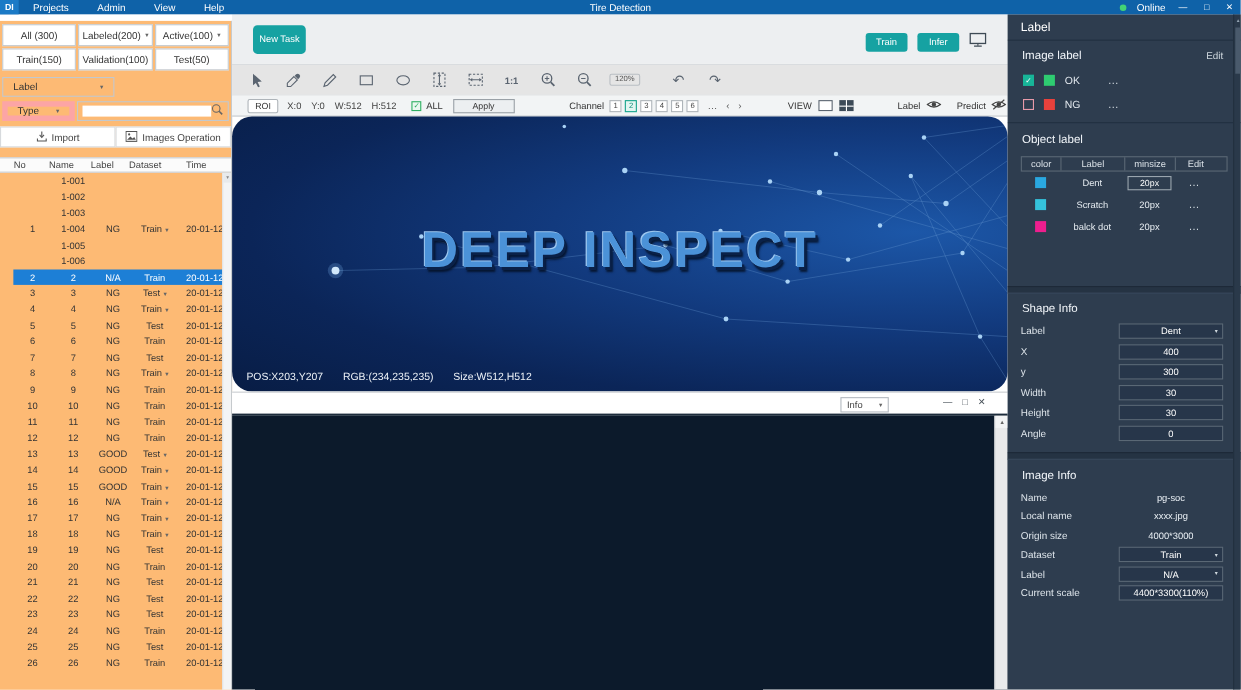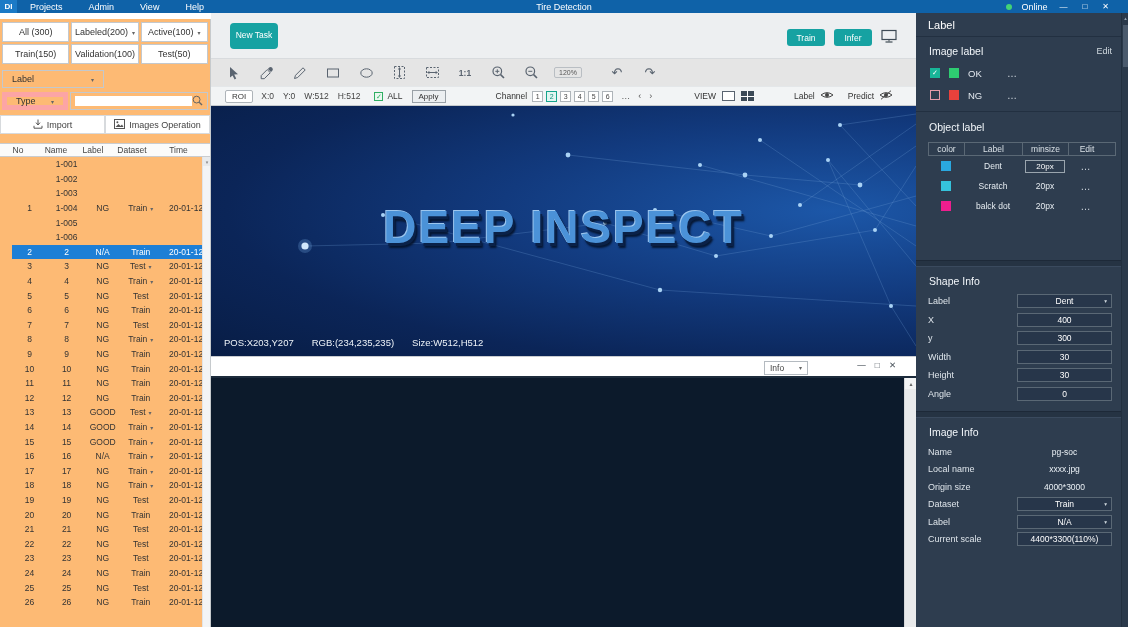--- a/index.html
+++ b/index.html
@@ -6,21 +6,21 @@
   html,body { width:1128px; height:627px; overflow:hidden; }
   body { font-family:"Liberation Sans", sans-serif; font-size:10px; background:#fff; color:#333; }
   #app { position:relative; width:1128px; height:627px; background:#fff; }
 
   
   .menubar { position:absolute; top:0; left:0; width:1128px; height:13px; background:#0f62a8; display:flex; align-items:center; color:#fff; font-size:9px; z-index:5; }
   .logo { width:17px; height:13px; background:#1b7ac6; display:flex; align-items:center; justify-content:center; font-weight:bold; font-size:8px; }
   .menus { display:flex; }
   .menu-item { padding:0 13px; cursor:default; }
   .menubar-title { position:absolute; left:50%; transform:translateX(-50%); }
-  .menubar-right { margin-left:auto; display:flex; align-items:center; gap:9px; padding-right:16px; }
+  .menubar-right { margin-left:auto; display:flex; align-items:center; gap:9px; padding-right:4px; }
   .online-dot { width:6px; height:6px; border-radius:50%; background:#43d375; }
   .win-btn { font-size:8px; padding:0 3px; }
 
   
   .left-panel { position:absolute; top:19px; left:0; width:211px; height:614px; background:#fdba74; border-right:1px solid #c6cacd; display:flex; flex-direction:column; }
   .filters { padding:3px 2px 0; }
   .filter-row { display:flex; gap:2px; margin-bottom:2px; }
   .filter-btn { flex:1; border:1px solid #c3c8cd; background:#fff; height:20px; display:flex; align-items:center; justify-content:center; gap:4px; font-size:9px; color:#333; }
   .caret { font-size:6px; color:#666; }
   .label-select { margin:4px 2px 0; width:102px; height:18px; border:1px solid #c3c8cd; display:flex; align-items:center; justify-content:space-between; padding:0 9px; font-size:9px; }
@@ -49,34 +49,34 @@
   .toolbar1 { height:29px; flex:none; background:#e5e5e5; border-top:1px solid #d8dbde; border-bottom:1px solid #e4e7e9; display:flex; align-items:center; padding-left:13px; gap:13px; color:#5a6470; }
   .tool { width:20px; height:20px; display:flex; align-items:center; justify-content:center; font-size:8px; }
   .tool.txt { font-size:8.5px; font-weight:bold; color:#5a6470; }
   .zoom-box { border:1px solid #b9bec3; border-radius:2px; padding:1px 4px; font-size:7px; color:#555; }
   .uglyph { font-size:13px; color:#5a6470; }
   .toolbar2 { height:19px; flex:none; background:#f2f4f5; border-bottom:1px solid #c6cacd; display:flex; align-items:center; padding-left:14px; font-size:8.5px; color:#333; }
   .roi-btn { border:1px solid #aeb4b9; background:#fff; border-radius:2px; padding:1px 6px; font-size:8px; }
   .coords { display:flex; gap:9px; margin-left:8px; color:#444; }
   .all-group { display:flex; align-items:center; gap:4px; margin-left:14px; }
   .all-check { width:9px; height:9px; border:1px solid #2fae62; background:#eaf8f0; color:#2fae62; font-size:7px; line-height:8px; text-align:center; }
-  .apply-btn { border:1px solid #9aa1a7; background:#eceff1; padding:1px 6px; font-size:8px; margin-left:9px; }
+  .apply-btn { border:1px solid #9aa1a7; background:#eceff1; padding:1px 17px; font-size:8px; margin-left:9px; }
   .channel-label { margin-left:50px; }
   .channel-list { display:flex; gap:3px; margin-left:5px; }
   .channel-box { width:11px; height:11px; border:1px solid #aeb4b9; background:#fff; display:flex; align-items:center; justify-content:center; font-size:7px; color:#444; }
   .channel-box.active { border-color:#17a48c; color:#0e8f7a; background:#e2f5f1; }
   .nav-glyph { margin-left:8px; color:#555; font-size:9px; }
   .view-group { display:flex; align-items:center; gap:6px; margin-left:42px; }
   .view-icon-outline { width:13px; height:10px; border:1px solid #5a6470; background:#fff; }
   .view-icon-grid { width:13px; height:10px; background:linear-gradient(#fff,#fff) 50% 0/1px 100% no-repeat, linear-gradient(#fff,#fff) 0 50%/100% 1px no-repeat, #3c4a57; }
   .label-group { display:flex; align-items:center; gap:5px; margin-left:40px; }
   .predict-group { display:flex; align-items:center; gap:5px; margin-left:14px; margin-right:62px; }
 
   
-  .canvas { flex:1; position:relative; overflow:hidden; background:radial-gradient(ellipse 130% 95% at 88% 42%, #1c57a8 0%, #123a7e 36%, #0b2558 66%, #071a3e 100%); }
+  .canvas { flex:1; position:relative; overflow:hidden; background:radial-gradient(ellipse 130% 95% at 88% 42%, #1c57a8 0%, #123a7e 36%, #0b2558 66%, #071a3e 100%);border-radius:18px; }
   .plexus { position:absolute; top:0; left:0; }
   .watermark { position:absolute; left:50%; top:50%; transform:translate(-50%,-58%); font-size:46px; font-weight:bold; letter-spacing:2px; white-space:nowrap; color:#4b92d8; text-shadow:-1px -1px 0 #9cc6ee, 2px 3px 0 #0a2148, 3px 5px 2px rgba(4,15,35,0.85); }
   .canvas-status { position:absolute; left:13px; bottom:8px; display:flex; gap:18px; color:#eef3f8; font-size:9.5px; }
 
   
   .bottom-tabs { height:22px; flex:none; background:#fff; border-top:1px solid #c9ccd0; border-bottom:2px solid #1d2c3c; display:flex; align-items:stretch; position:relative; }
   .tab { width:80px; display:flex; align-items:center; justify-content:center; font-size:9.5px; color:#333; border-right:1px solid #e3e5e7; }
   .tab.active { font-weight:bold; }
   .info-dropdown { position:absolute; right:108px; top:4px; width:44px; height:14px; border:1px solid #b4bac0; display:flex; align-items:center; justify-content:space-between; padding:0 5px; font-size:8.5px; color:#444; background:#fff; }
   .bt-controls { position:absolute; right:20px; top:3px; display:flex; gap:9px; font-size:8.5px; color:#49525a; }

